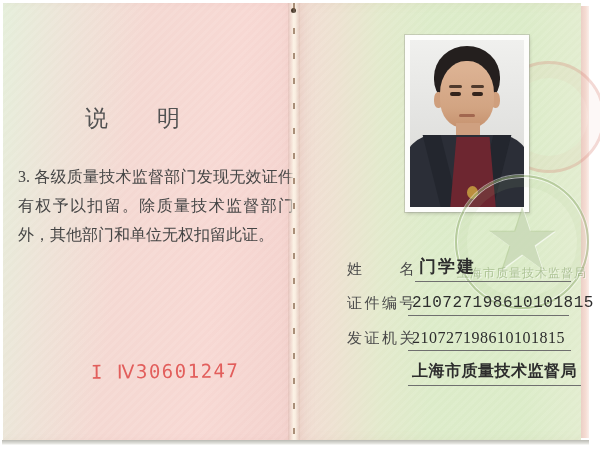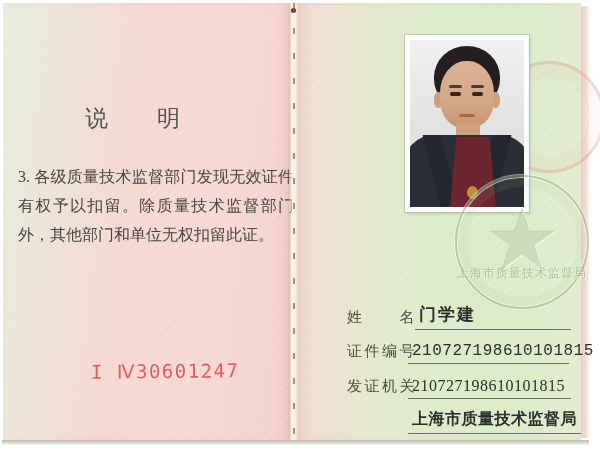--- a/index.html
+++ b/index.html
@@ -3,21 +3,21 @@
 <meta charset="utf-8">
 <style>
   html,body{margin:0;padding:0;background:#ffffff;}
   #scan{position:relative;width:600px;height:450px;background:#ffffff;overflow:hidden;
         font-family:"Liberation Serif","DejaVu Serif",serif;}
 
   
   .page{position:absolute;top:3px;height:438px;}
   #page-left{left:3px;width:288px;
     background:linear-gradient(97deg,#e6efdb 0%,#eee4d8 20%,#f5d9d3 42%,#f8d9d4 70%,#f3d2cd 100%);
-    box-shadow:inset -10px 0 14px -8px rgba(190,130,110,0.35);}
+    box-shadow:inset -10px 0 14px -8px rgba(190,130,110,0.35);padding-left:8px;}
   #page-right{left:293px;width:288px;
     background:linear-gradient(90deg,#f2dcd4 0%,#eee2d2 14%,#e4eacd 30%,#ddecca 48%,#dcecc9 80%,#e3edd0 100%);
     box-shadow:inset 12px 0 16px -8px rgba(200,140,120,0.35);}
   .texture{position:absolute;inset:0;pointer-events:none;opacity:.5;
     background:repeating-linear-gradient(135deg,rgba(255,255,255,0.10) 0 3px,rgba(0,0,0,0.012) 3px 6px);}
 
   
   #binding{position:absolute;left:288px;top:3px;width:12px;height:438px;
     background:linear-gradient(90deg,rgba(120,80,60,0.10),rgba(252,243,230,0.95) 45%,rgba(252,243,230,0.9) 60%,rgba(120,80,60,0.08));}
   #binding .stitches{position:absolute;left:5px;top:0;width:2px;height:100%;
@@ -66,21 +66,21 @@
     border:3px solid rgba(214,128,116,0.30);box-shadow:inset 0 0 0 14px rgba(225,150,135,0.07);z-index:1;}
   #emboss-seal{position:absolute;left:162px;top:172px;width:130px;height:130px;border-radius:50%;
     border:2px solid rgba(150,176,118,0.55);z-index:3;pointer-events:none;
     box-shadow:inset 0 0 0 1px rgba(255,255,255,0.65),inset 0 0 0 10px rgba(168,193,136,0.10),0 0 0 1px rgba(255,255,255,0.5);}
   #emboss-seal .star{position:absolute;left:0;right:0;top:2px;text-align:center;font-size:86px;line-height:120px;
     color:rgba(160,186,128,0.45);text-shadow:1px 1px 0 rgba(255,255,255,0.6);font-family:"DejaVu Sans",sans-serif;}
   #emboss-seal .seal-text{position:absolute;left:-16px;right:-16px;top:88px;text-align:center;font-size:12px;
     letter-spacing:1px;color:rgba(130,158,100,0.55);text-shadow:1px 1px 0 rgba(255,255,255,0.55);}
 
   
-  .frow{position:absolute;z-index:4;margin-top:48px;}
+  .frow{position:absolute;z-index:4;}
   .frow .flabel{position:absolute;left:0;bottom:3px;font-size:15px;color:#4a4a4a;letter-spacing:2.5px;white-space:pre;}
   .frow .fvalue{position:absolute;bottom:4px;color:#2d2d2d;white-space:nowrap;}
   .frow .uline{position:absolute;left:0;right:0;bottom:0;border-bottom:1px solid #6f6f6f;}
   #row-name{left:54px;top:249px;width:224px;height:30px;}
   #row-name .uline{left:68px;}
   #row-name .fvalue{left:72px;font-size:17px;font-weight:600;letter-spacing:2px;}
   #row-cert{left:54px;top:283px;width:222px;height:30px;font-family:Liberation Mono, monospace;}
   #row-cert .uline{left:61px;}
   #row-cert .fvalue{left:65px;font-size:16px;letter-spacing:0.5px;}
   #row-file{left:54px;top:318px;width:224px;height:30px;}

